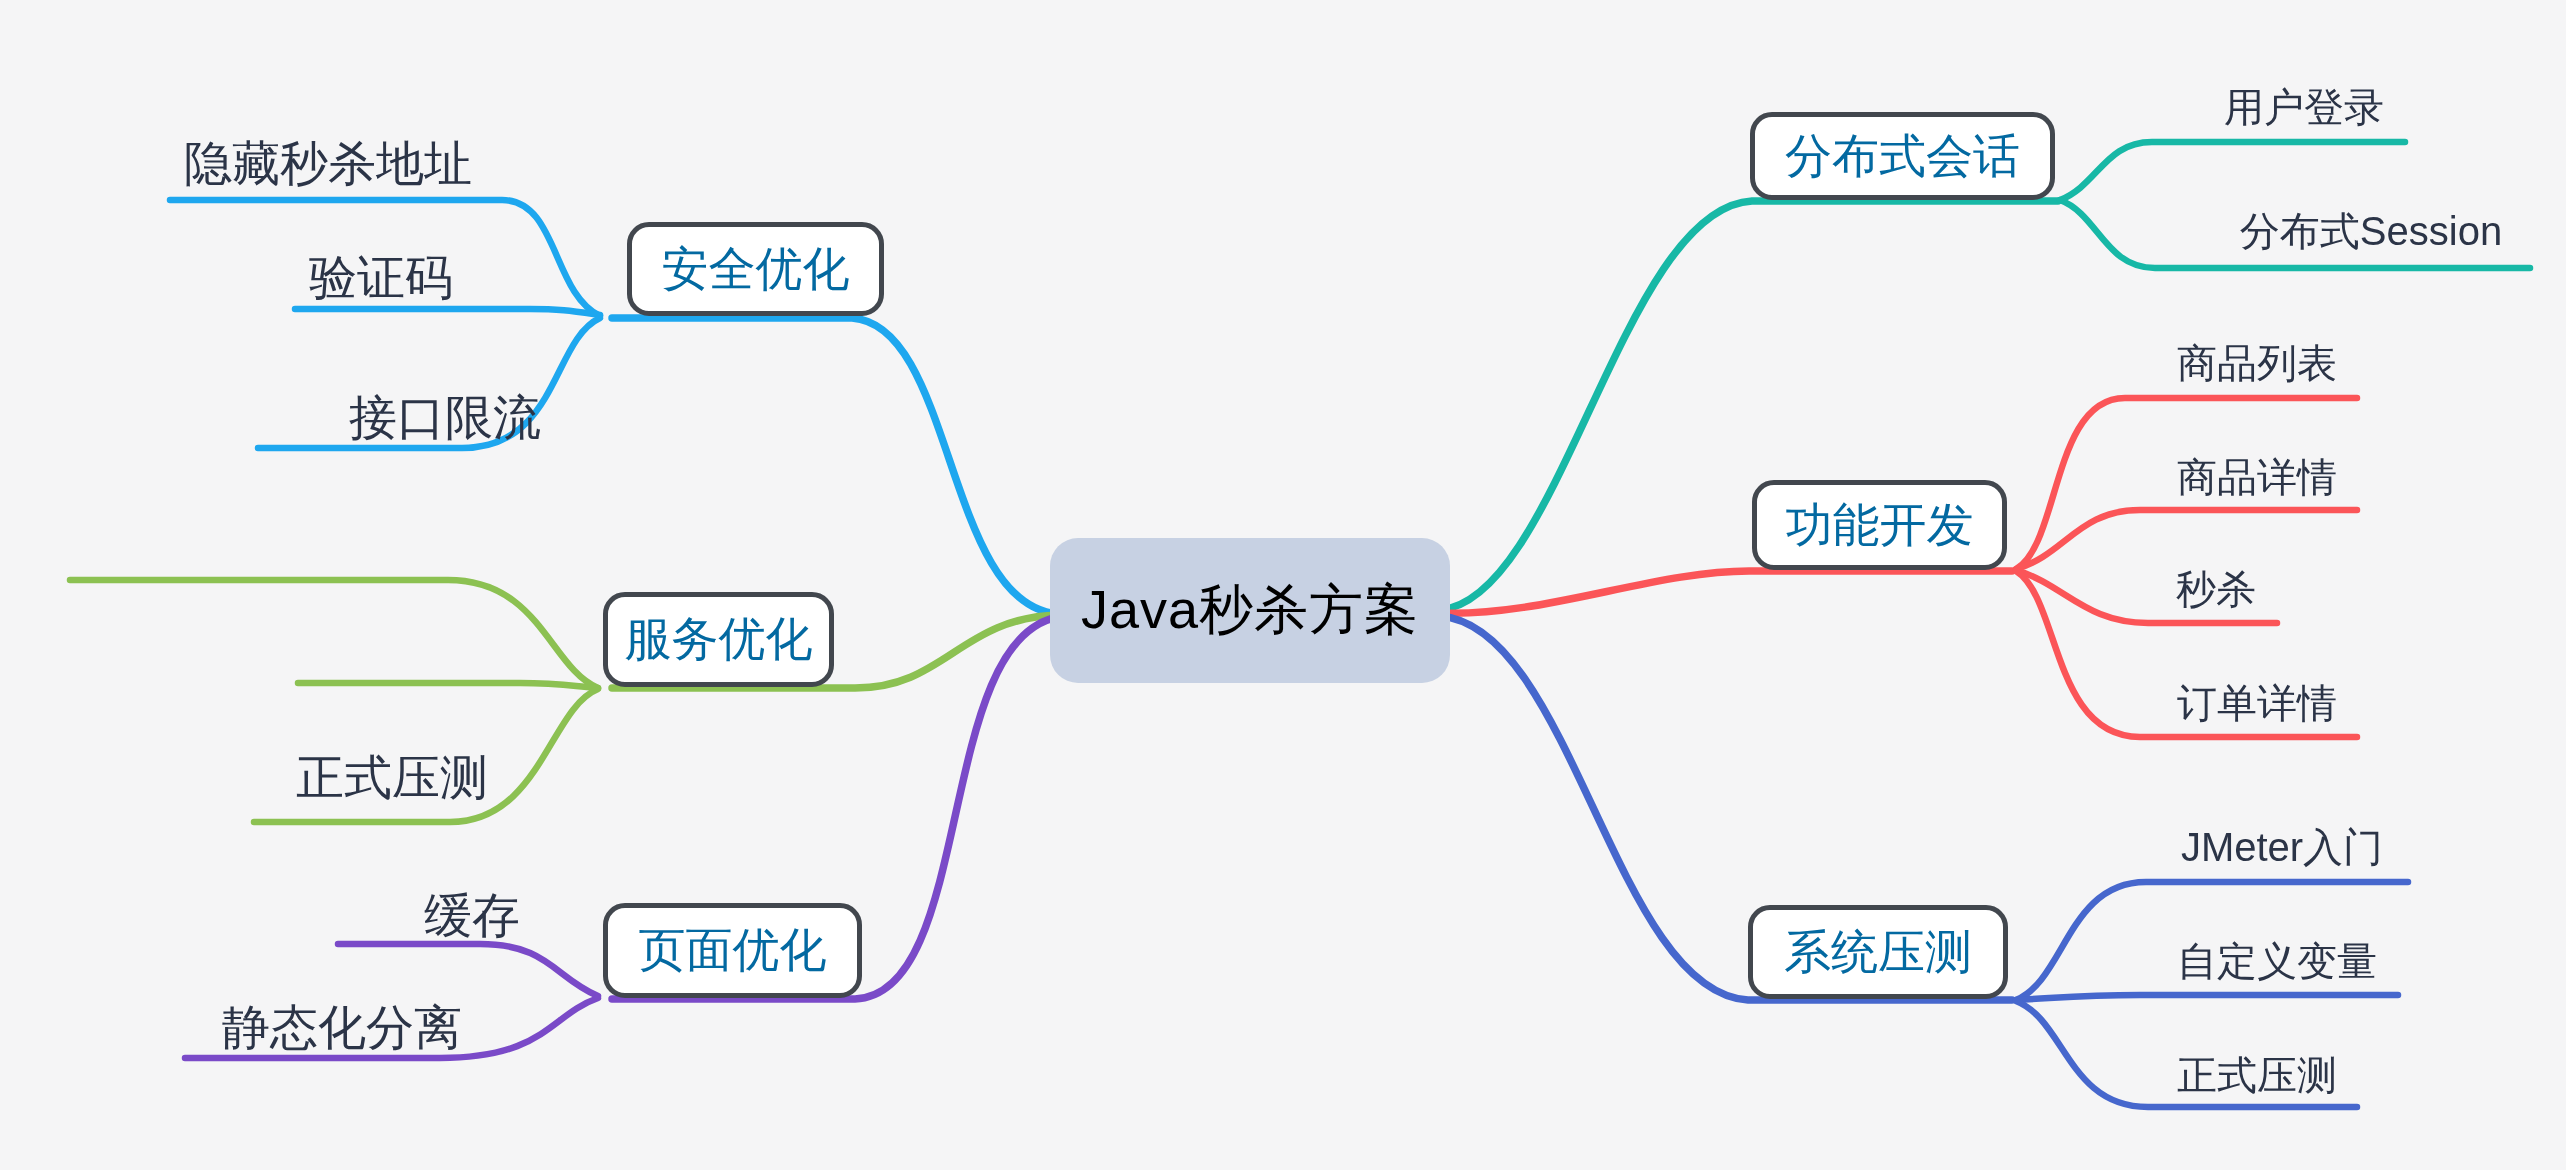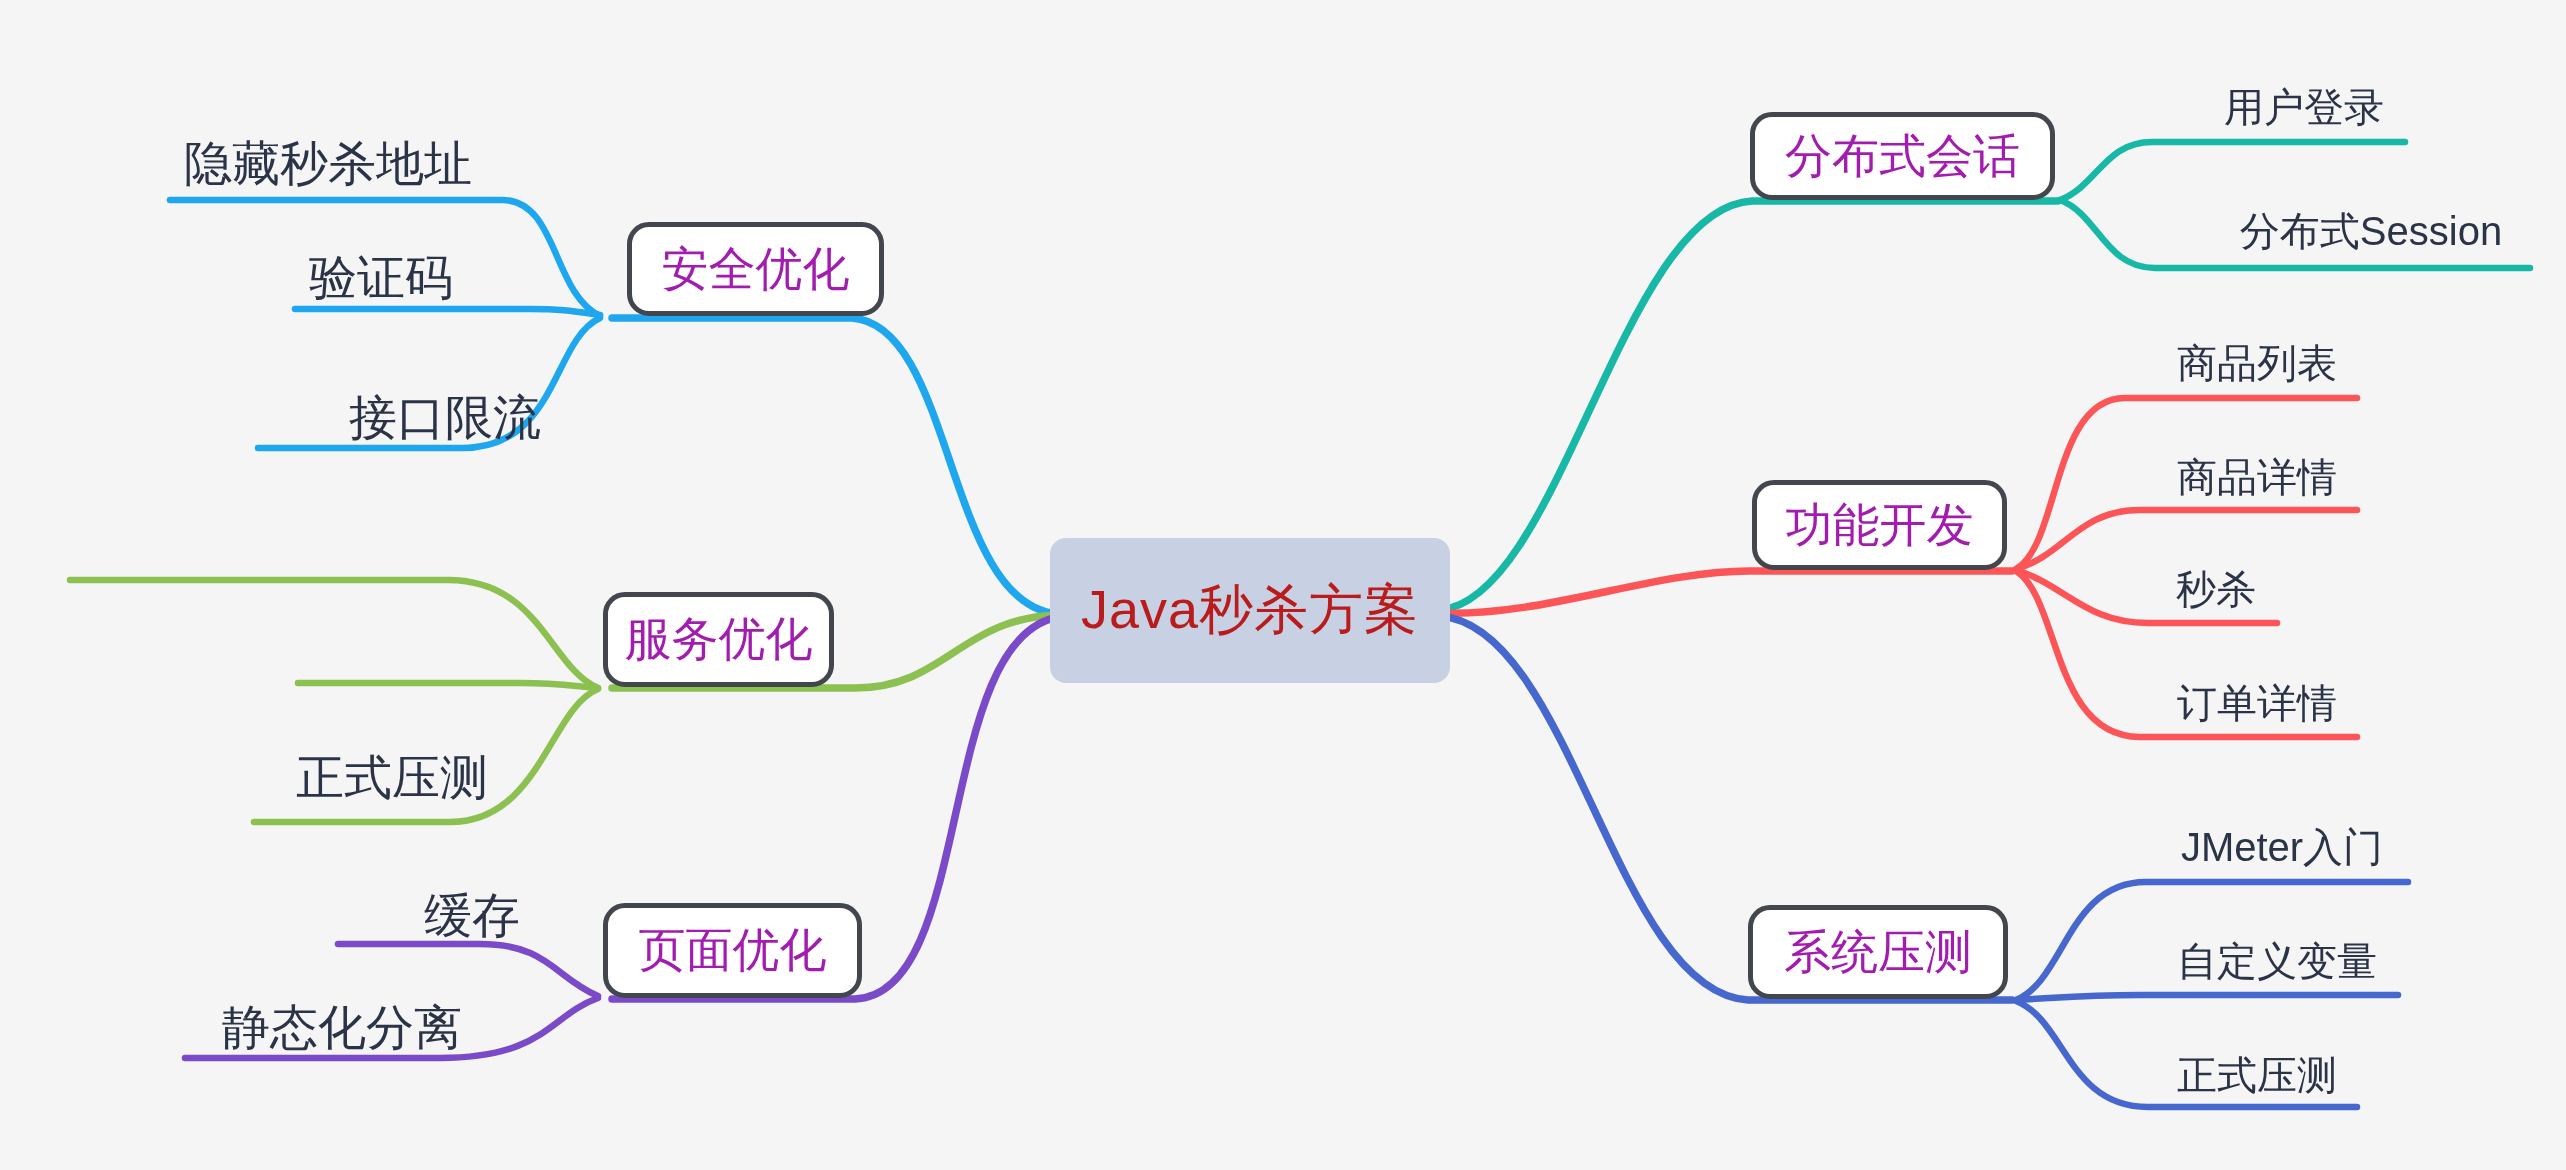--- a/index.html
+++ b/index.html
@@ -18,32 +18,32 @@
   .stage svg path.child{stroke-width:6.5;}
 
   .topic{
     position:absolute;
     display:flex;align-items:center;justify-content:center;
     color:#2b3447;
     white-space:nowrap;
   }
   .root-topic{
     background:#c7d1e3;
-    border-radius:16px;
+    border-radius:28px;
     font-size:54px;
-    color:#b91c1c;
+    color:#000000;
     letter-spacing:1px;
   }
   .boxed-topic{
     background:#ffffff;
     border:5px solid #42474e;
     border-radius:22px;
     font-size:47px;
     box-sizing:border-box;
-    color:#a21caf;
+    color:#0369a1;
   }
   .leaf-label{
     position:absolute;
     text-align:center;
     color:#2b3447;
     white-space:nowrap;
   }
   .leaf-left{font-size:48px;}
   .leaf-right{font-size:40px;}
 </style>

